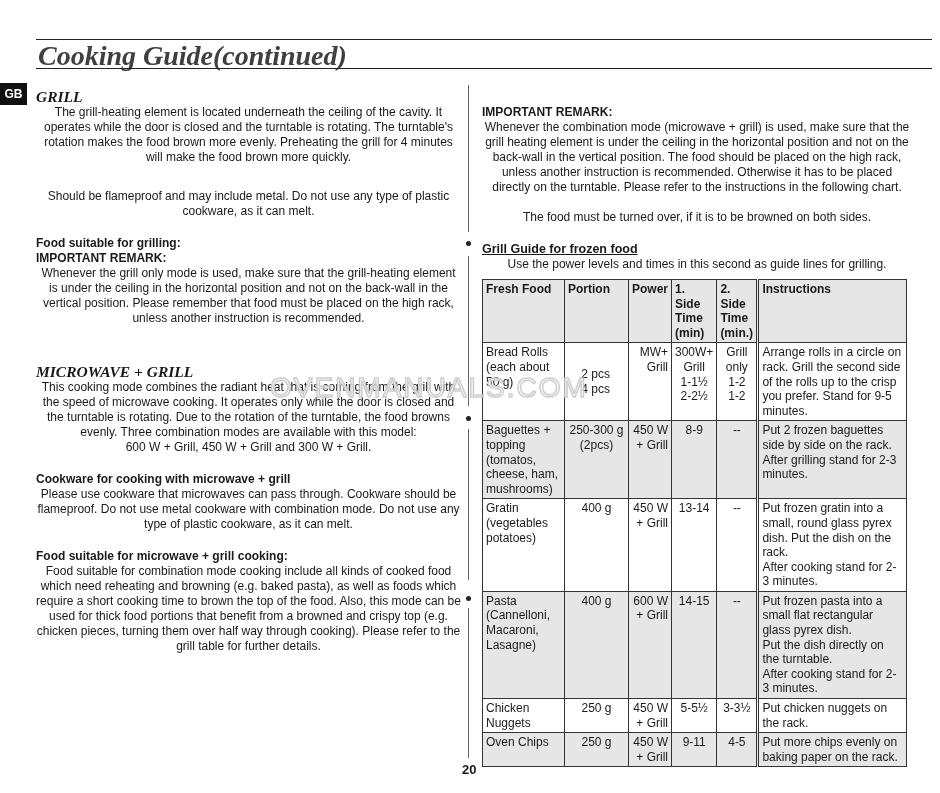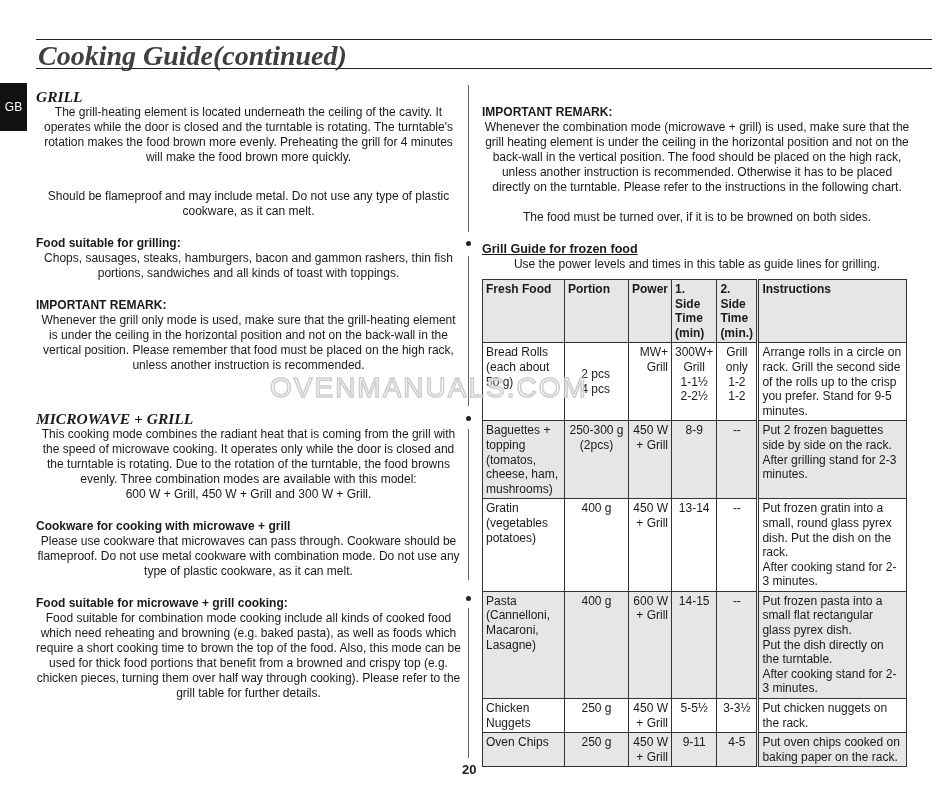--- a/index.html
+++ b/index.html
@@ -1,22 +1,22 @@
 <!DOCTYPE html>
 <html><head>
 <meta charset="utf-8">
 <style>
   html, body { margin:0; padding:0; background:#ffffff; }
   body { width:940px; height:793px; position:relative; overflow:hidden;
          font-family:"Liberation Sans", sans-serif; color:#1a1a1a; }
   .rule { position:absolute; left:36px; width:896px; height:1px; background:#222; }
   .title { position:absolute; left:38px; top:40px; font-family:"Liberation Serif", serif;
            font-style:italic; font-weight:bold; font-size:28px; color:#404040; }
-  .gb { position:absolute; left:0; top:83px; width:27px; height:48px; background:#111;
-        color:#fff; font-weight:normal; font-size:12px; display:flex; align-items:center; justify-content:center; }
+  .gb { position:absolute; left:0; top:83px; width:27px; height:22px; background:#111;
+        color:#fff; font-weight:bold; font-size:12px; display:flex; align-items:center; justify-content:center; }
   .col { position:absolute; font-size:12px; line-height:15px; }
   .left { left:36px; width:425px; top:88px; }
   .right { left:482px; width:430px; top:105px; }
   .h-serif { font-family:"Liberation Serif", serif; font-style:italic; font-weight:bold; font-size:15.5px; line-height:17px; }
   .h-bold { font-weight:bold; font-size:12px; }
   p { margin:0;text-align:center; }
   .block { margin-bottom:14px; }
   .u { text-decoration:underline; font-weight:bold; font-size:12.5px; }
   .vline { position:absolute; left:468px; width:1px; background:#666; }
   .dot { position:absolute; left:466px; width:5px; height:5px; border-radius:50%; background:#222; }
@@ -47,41 +47,40 @@
 <div class="vline" style="top:429px;height:151px;"></div>
 <div class="dot" style="top:596px;"></div>
 <div class="vline" style="top:608px;height:150px;"></div>
 
 <div class="col left">
   <div>
     <div class="h-serif">GRILL</div>
     <p class="block" style="margin-bottom:24px;">The grill-heating element is located underneath the ceiling of the cavity. It operates while the door is closed and the turntable is rotating. The turntable's rotation makes the food brown more evenly. Preheating the grill for 4 minutes will make the food brown more quickly.</p>
     <p class="block" style="margin-bottom:17px;">Should be flameproof and may include metal. Do not use any type of plastic cookware, as it can melt.</p>
     <div class="h-bold">Food suitable for grilling:</div>
-    <p class="block" style="margin-bottom:17px;">Chops, sausages, steaks, hamburgers, bacon and gammon rashers, thin fish portions, sandwiches and all kinds of toast with toppings.</p>
     <div class="h-bold">IMPORTANT REMARK:</div>
     <p style="margin-bottom:37px;">Whenever the grill only mode is used, make sure that the grill-heating element is under the ceiling in the horizontal position and not on the back-wall in the vertical position. Please remember that food must be placed on the high rack, unless another instruction is recommended.</p>
   </div>
   <div>
     <div class="h-serif">MICROWAVE + GRILL</div>
     <p>This cooking mode combines the radiant heat that is coming from the grill with the speed of microwave cooking. It operates only while the door is closed and the turntable is rotating. Due to the rotation of the turntable, the food browns evenly. Three combination modes are available with this model:</p>
     <p class="block" style="margin-bottom:17px;">600 W + Grill, 450 W + Grill and 300 W + Grill.</p>
     <div class="h-bold">Cookware for cooking with microwave + grill</div>
     <p class="block" style="margin-bottom:17px;">Please use cookware that microwaves can pass through. Cookware should be flameproof. Do not use metal cookware with combination mode. Do not use any type of plastic cookware, as it can melt.</p>
     <div class="h-bold">Food suitable for microwave + grill cooking:</div>
     <p>Food suitable for combination mode cooking include all kinds of cooked food which need reheating and browning (e.g. baked pasta), as well as foods which require a short cooking time to brown the top of the food. Also, this mode can be used for thick food portions that benefit from a browned and crispy top (e.g. chicken pieces, turning them over half way through cooking). Please refer to the grill table for further details.</p>
   </div>
 </div>
 
 <div class="col right">
   <div class="h-bold">IMPORTANT REMARK:</div>
   <p class="block" style="margin-bottom:15px;">Whenever the combination mode (microwave + grill) is used, make sure that the grill heating element is under the ceiling in the horizontal position and not on the back-wall in the vertical position. The food should be placed on the high rack, unless another instruction is recommended. Otherwise it has to be placed directly on the turntable. Please refer to the instructions in the following chart.</p>
   <p style="margin-bottom:17px;">The food must be turned over, if it is to be browned on both sides.</p>
   <div class="u">Grill Guide for frozen food</div>
-  <p>Use the power levels and times in this table as guide lines for grilling.</p>
+  <p>Use the power levels and times in this second as guide lines for grilling.</p>
 </div>
 
 <table>
   <colgroup>
     <col style="width:82px">
       <col style="width:64px">
       <col style="width:42px">
     <col style="width:44px">
       <col style="width:41px">
       <col>
@@ -152,19 +151,19 @@
       <td class="c">5-5½</td>
       <td class="c">3-3½</td>
       <td class="instr">Put chicken nuggets on the rack.</td>
     </tr>
     <tr class="shade">
       <td>Oven Chips</td>
       <td class="c">250 g</td>
       <td class="r">450 W + Grill</td>
       <td class="c">9-11</td>
       <td class="c">4-5</td>
-      <td class="instr">Put oven chips cooked on baking paper on the rack.</td>
+      <td class="instr">Put more chips evenly on baking paper on the rack.</td>
     </tr>
   </tbody>
 </table>
 
 <div class="watermark">OVENMANUALS.COM</div>
 <div class="pagenum">20</div>
 
 </body></html>

